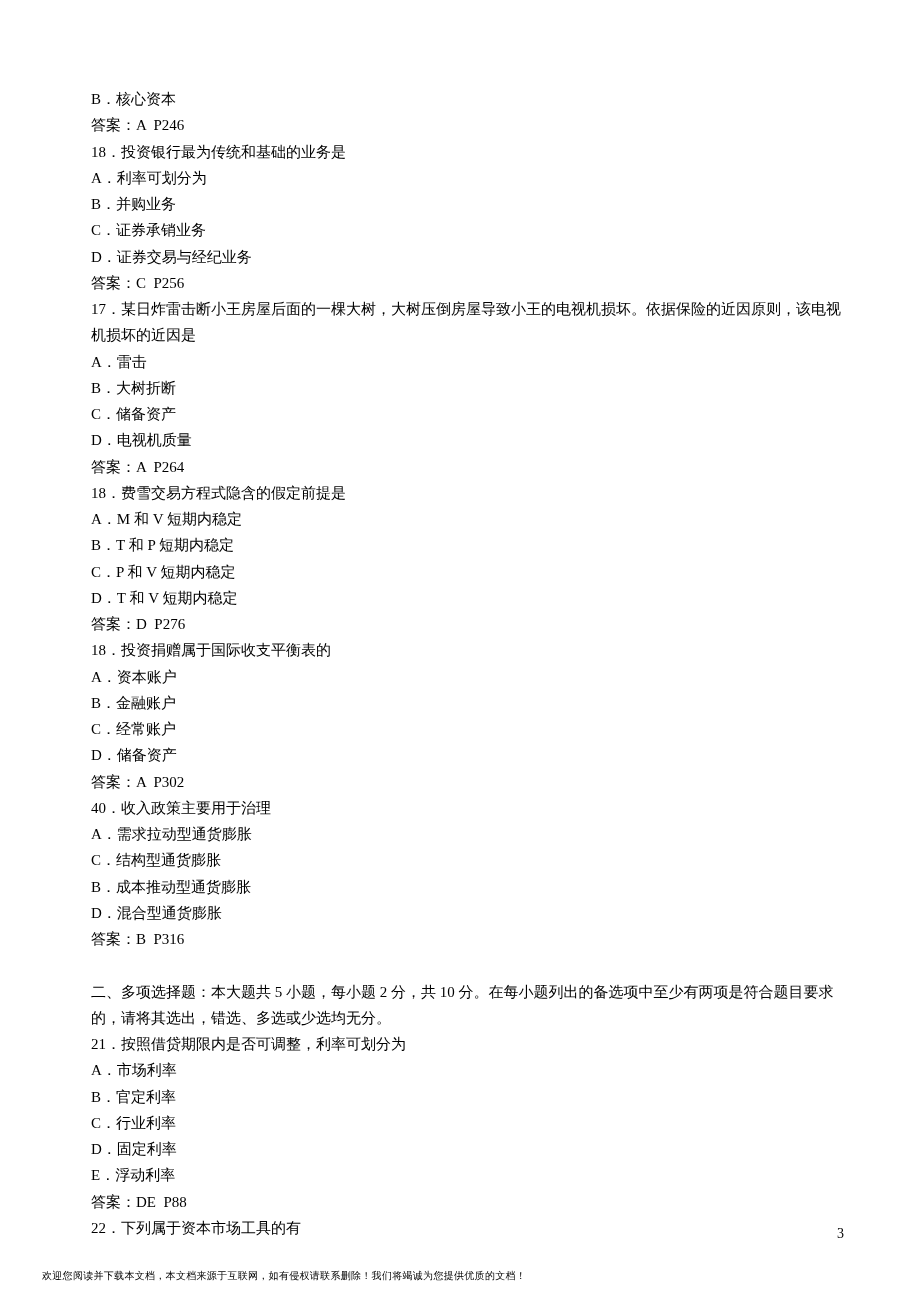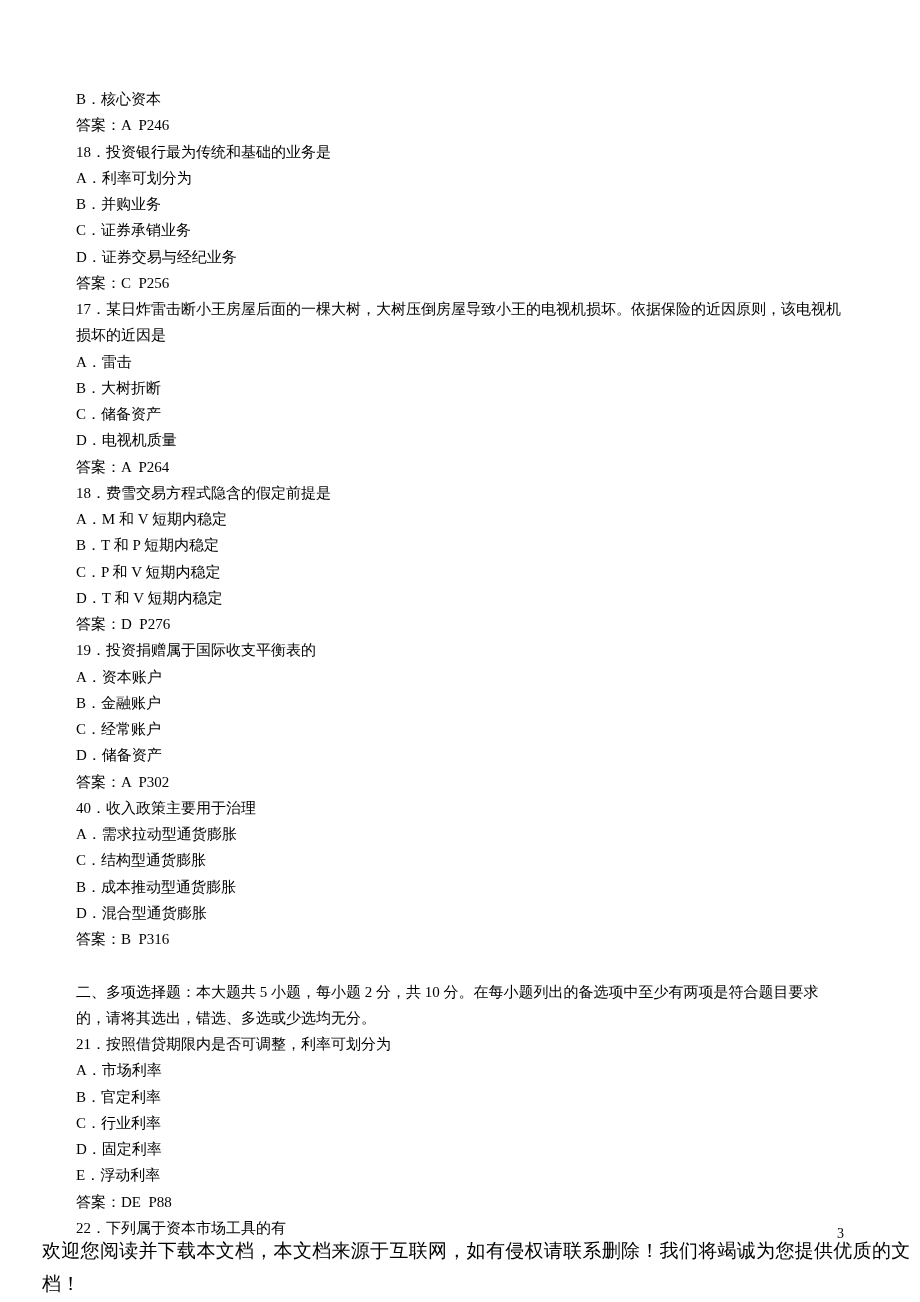--- a/index.html
+++ b/index.html
@@ -14,36 +14,37 @@
       width: 920px;
       min-height: 1302px;
       position: relative;
       box-sizing: border-box;
     }
     .content {
       padding: 86px 76px 0 76px;
     }
     .line {
       white-space: pre-wrap;
+      margin-left: 15px;
     }
     .blank-line {
       height: 1.75em;
     }
     .page-number {
       position: absolute;
       right: 76px;
       bottom: 56px;
       font-size: 14px;
     }
     .footer {
       position: absolute;
       left: 42px;
-      bottom: 2px;
+      bottom: 18px;
       font-family: "Microsoft YaHei", "微软雅黑", sans-serif;
-      font-size: 19px;
+      font-size: 10px;
       letter-spacing: 0.3px;
     }
   </style>
 </head>
 <body>
 
 <div class="content">
 <div class="line">B．核心资本</div>
     <div class="line">答案：A  P246</div>
     <div class="line">18．投资银行最为传统和基础的业务是</div>
@@ -57,21 +58,21 @@
     <div class="line">B．大树折断</div>
     <div class="line">C．储备资产</div>
     <div class="line">D．电视机质量</div>
     <div class="line">答案：A  P264</div>
     <div class="line">18．费雪交易方程式隐含的假定前提是</div>
     <div class="line">A．M 和 V 短期内稳定</div>
     <div class="line">B．T 和 P 短期内稳定</div>
     <div class="line">C．P 和 V 短期内稳定</div>
     <div class="line">D．T 和 V 短期内稳定</div>
     <div class="line">答案：D  P276</div>
-    <div class="line">19．投资捐赠属于国际收支平衡表的</div>
+    <div class="line">18．投资捐赠属于国际收支平衡表的</div>
     <div class="line">A．资本账户</div>
     <div class="line">B．金融账户</div>
     <div class="line">C．经常账户</div>
     <div class="line">D．储备资产</div>
     <div class="line">答案：A  P302</div>
     <div class="line">40．收入政策主要用于治理</div>
     <div class="line">A．需求拉动型通货膨胀</div>
     <div class="line">C．结构型通货膨胀</div>
     <div class="line">B．成本推动型通货膨胀</div>
     <div class="line">D．混合型通货膨胀</div>

